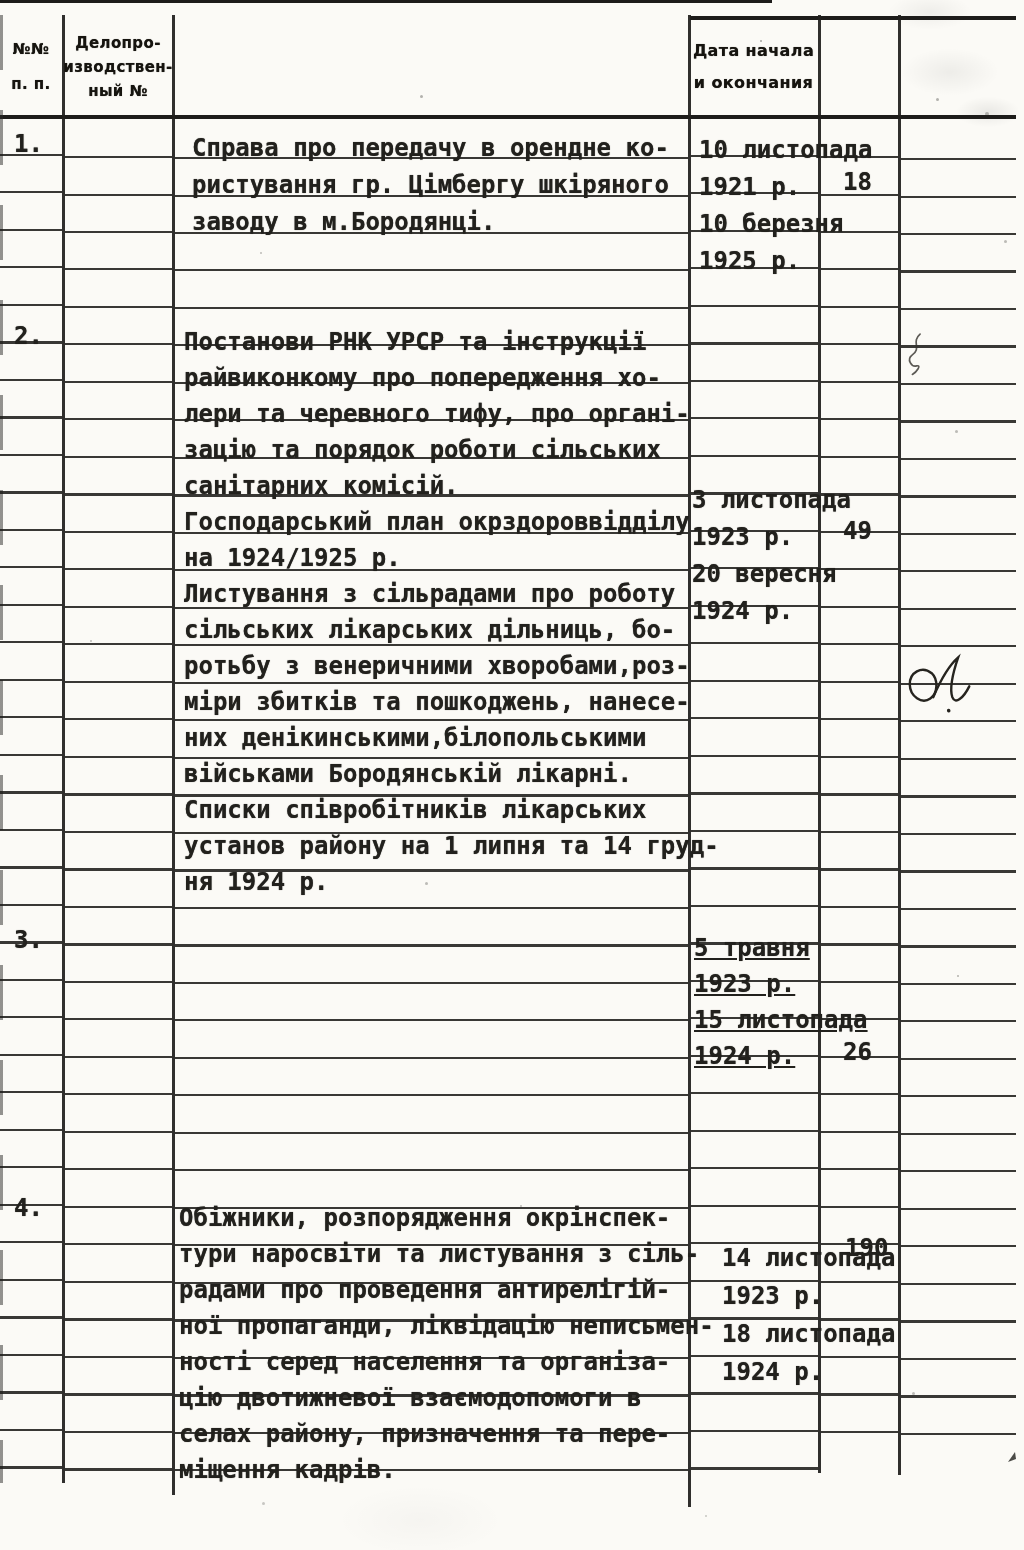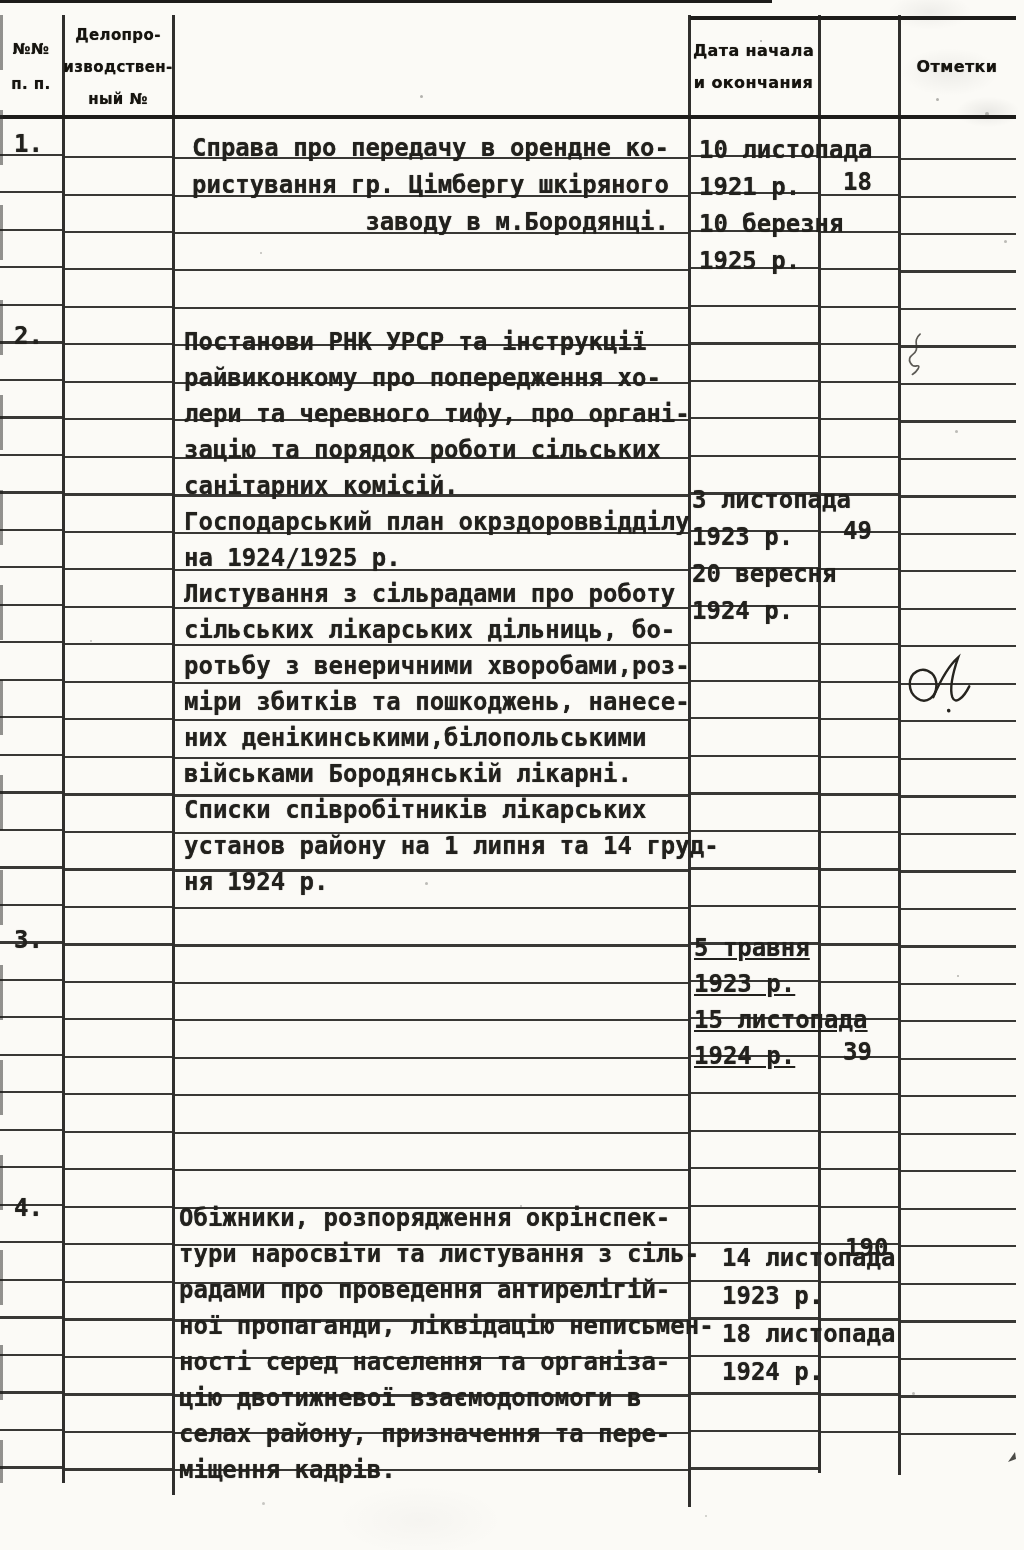--- a/index.html
+++ b/index.html
@@ -45,29 +45,28 @@
 
   <div class="rules" style="left:0;top:154px;width:62px;height:1316px;"></div>
   <div class="rules" style="left:65px;top:156px;width:107px;height:1316px;"></div>
   <div class="rules" style="left:175px;top:157px;width:513px;height:1314px;"></div>
   <div class="rules" style="left:691px;top:155px;width:127px;height:1316px;"></div>
   <div class="rules" style="left:821px;top:156px;width:77px;height:1312px;"></div>
   <div class="rules" style="left:901px;top:158px;width:115px;height:1310px;"></div>
 
   <div class="hcell" style="left:0;top:18px;width:62px;height:97px;font-size:15px;line-height:35px;">№№
 п. п.</div>
-  <div class="hcell" style="left:64px;top:18px;width:108px;height:97px;font-size:15px;line-height:32px;">Делопро-
+  <div class="hcell" style="left:64px;top:18px;width:108px;height:97px;font-size:15px;line-height:24px;">Делопро-
 изводствен-
 ный №</div>
   <div class="hcell" style="left:690px;top:18px;width:127px;height:97px;font-size:16px;line-height:32px;">Дата начала
 и  окончания</div>
-  <div class="hcell" style="left:900px;top:18px;width:114px;height:97px;font-size:16px;">Отметки</div>
 
   <div class="txt" style="left:14px;top:126px;line-height:36px;">1.</div>
-  <div class="txt" style="left:192px;top:130px;line-height:37px;text-align:right;">Справа про передачу в орендне ко-
+  <div class="txt" style="left:192px;top:130px;line-height:37px;">Справа про передачу в орендне ко-
 ристування гр. Цімбергу шкіряного
 заводу в м.Бородянці.</div>
   <div class="txt" style="left:699px;top:132px;line-height:37px;">10 листопада
 1921 р.
 10 березня
 1925 р.</div>
   <div class="txt" style="left:843px;top:164px;line-height:36px;">18</div>
 
   <div class="txt" style="left:14px;top:318px;line-height:36px;">2.</div>
   <div class="txt" style="left:184px;top:324px;line-height:36px;">Постанови РНК УРСР та інструкції
@@ -90,21 +89,21 @@
 1923 р.
 20 вересня
 1924 р.</div>
   <div class="txt" style="left:843px;top:513px;line-height:36px;">49</div>
 
   <div class="txt" style="left:14px;top:922px;line-height:36px;">3.</div>
   <div class="txt" style="left:694px;top:930px;line-height:36px;text-decoration:underline;">5 травня
 1923 р.
 15 листопада
 1924 р.</div>
-  <div class="txt" style="left:843px;top:1034px;line-height:36px;">39</div>
+  <div class="txt" style="left:843px;top:1034px;line-height:36px;">26</div>
 
   <div class="txt" style="left:14px;top:1190px;line-height:36px;">4.</div>
   <div class="txt" style="left:179px;top:1200px;line-height:36px;">Обіжники, розпорядження окрінспек-
 тури наросвіти та листування з сіль-
 радами про проведення антирелігій-
 ної пропаганди, ліквідацію неписьмен-
 ності серед населення та організа-
 цію двотижневої взаємодопомоги в
 селах району, призначення та пере-
 міщення кадрів.</div>

